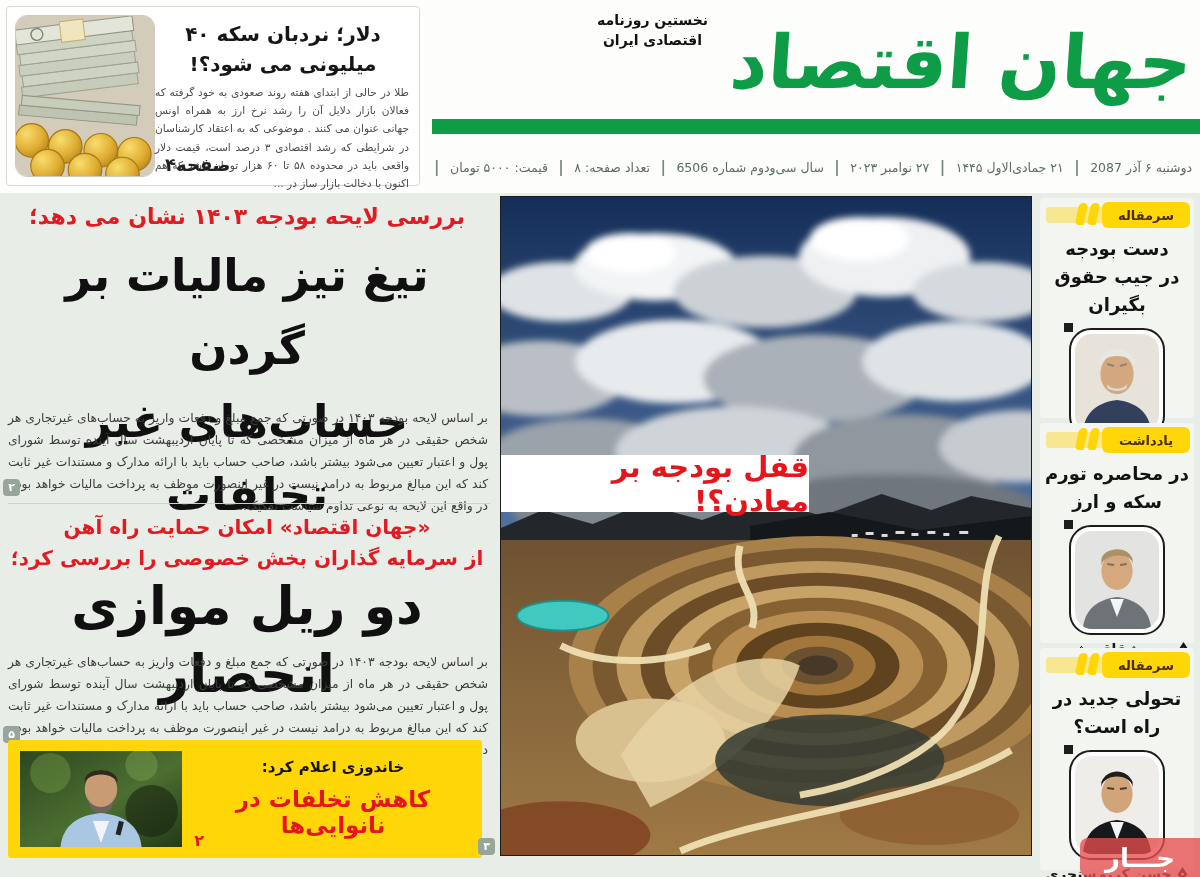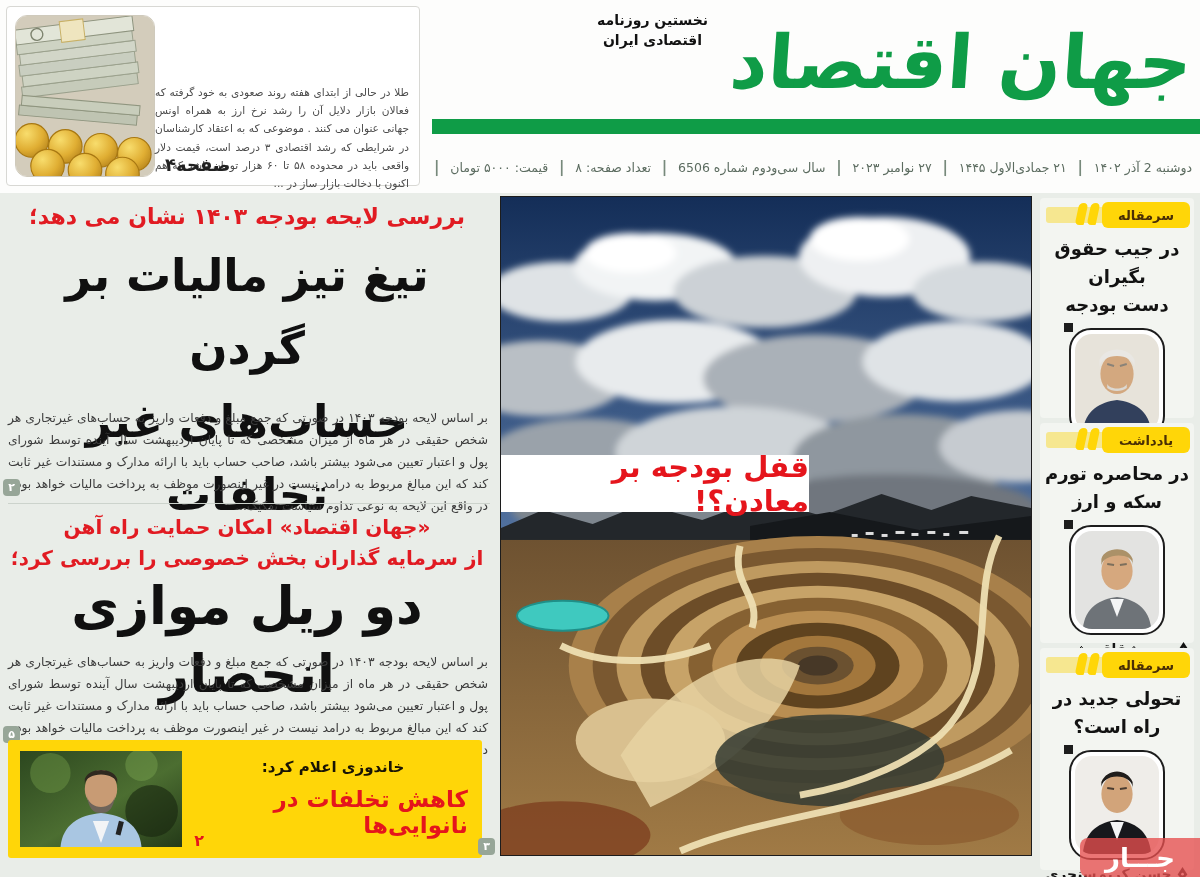--- a/index.html
+++ b/index.html
@@ -57,21 +57,21 @@
   .body2 { top:652px; }
   .badge-a2 { left:3px; top:726px; }
 
   
   .ybox { position:absolute; left:8px; top:740px; width:474px; height:118px;
     background:#ffd608; border-radius:3px;padding-left:9px; }
   .ybox-photo { position:absolute; right:300px; left:12px; top:11px; height:96px; overflow:hidden; }
   .ybox-photo svg { display:block; width:100%; height:100%; }
   .ybox-kicker { position:absolute; right:14px; top:18px; width:270px; text-align:center;
     font-size:15px; font-weight:900; color:#191405; }
-  .ybox-headline { position:absolute; right:14px; top:46px; width:270px; text-align:right;
+  .ybox-headline { position:absolute; right:14px; top:46px; width:270px; text-align:center;
     font-size:23px; font-weight:900; color:#e5151c; }
   .ybox-badge { position:absolute; right:278px; bottom:8px; font-size:16px; font-weight:900; color:#e5151c; }
 
   
   .photo { position:absolute; left:500px; top:196px; width:532px; height:660px;
     border:1px solid #1c1c1c; overflow:hidden; background:#2a3c5c; }
   .photo svg { display:block; width:100%; height:100%; }
   .photo-caption { position:absolute; left:0; top:258px; width:308px; height:57px;
     background:#fff; display:flex; align-items:center; justify-content:center;
     font-size:29px; font-weight:900; color:#e5151c; }
@@ -147,30 +147,31 @@
           <circle cx="16" cy="126" r="17" fill="url(#gold)"></circle>
           <circle cx="50" cy="132" r="17" fill="url(#gold)"></circle>
           <circle cx="86" cy="136" r="17" fill="url(#gold)"></circle>
           <circle cx="120" cy="140" r="17" fill="url(#gold)"></circle>
           <circle cx="32" cy="152" r="17" fill="url(#gold)"></circle>
           <circle cx="70" cy="156" r="17" fill="url(#gold)"></circle>
           <circle cx="108" cy="160" r="17" fill="url(#gold)"></circle>
         </g>
       </svg>
     </div>
+    <div class="tl-title">دلار؛ نردبان سکه ۴۰ میلیونی می شود؟!</div>
     <div class="tl-body">طلا در حالی از ابتدای هفته روند صعودی به خود گرفته که فعالان بازار دلایل آن را رشد نرخ ارز به همراه اونس جهانی عنوان می کنند . موضوعی که به اعتقاد کارشناسان در شرایطی که رشد اقتصادی ۳ درصد است، قیمت دلار واقعی باید در محدوده ۵۸ تا ۶۰ هزار تومان باشد که هم اکنون با دخالت بازار ساز در ...</div>
     <div class="tl-pageref">صفحه۴</div>
   </div>
 
   <div class="tagline">نخستین روزنامه اقتصادی ایران</div>
   <div class="mast-title">جهان اقتصاد</div>
   <div class="mast-bar"></div>
 
   <div class="dateline">
-    <span>دوشنبه 2 آذر ۱۴۰۲</span>
+    <span>دوشنبه ۶ آذر 2087</span>
     <span class="sep">|</span>
     <span>۲۱ جمادی‌الاول ۱۴۴۵</span>
     <span class="sep">|</span>
     <span>۲۷ نوامبر ۲۰۲۳</span>
     <span class="sep">|</span>
     <span>سال سی‌ودوم شماره 6506</span>
     <span class="sep">|</span>
     <span>تعداد صفحه: ۸</span>
     <span class="sep">|</span>
     <span>قیمت: ۵۰۰۰ تومان</span>
@@ -300,22 +301,22 @@
   <div class="card card1">
     <div class="card-head">
       <div class="card-strip"></div>
       <div class="card-quotes">
           <i></i>
           <i></i>
         </div>
       <div class="card-badge">سرمقاله</div>
     </div>
     <div class="card-title">
+      <span>دست بودجه</span>
       <span>در جیب حقوق بگیران</span>
-      <span>دست بودجه</span>
     </div>
     <div class="frame">
       <div class="pic">
         <svg viewBox="0 0 86 98" preserveAspectRatio="none">
           <rect x="0" y="0" width="86" height="98" fill="#e7e3da"></rect>
           <path d="M8,98 C10,76 26,68 43,66 C60,68 76,76 78,98 Z" fill="#32405c"></path>
           <ellipse cx="43" cy="40" rx="17" ry="20" fill="#d3a87f"></ellipse>
           <path d="M25,34 C25,18 61,18 61,34 L61,26 C55,12 31,12 25,26 Z" fill="#e9e7e3"></path>
           <path d="M33,50 C36,56 50,56 53,50 L53,54 C48,58 38,58 33,54 Z" fill="#dcd9d3"></path>
           <path d="M33,30 L40,32 M46,32 L53,30" stroke="#8a8378" stroke-width="2"></path>

